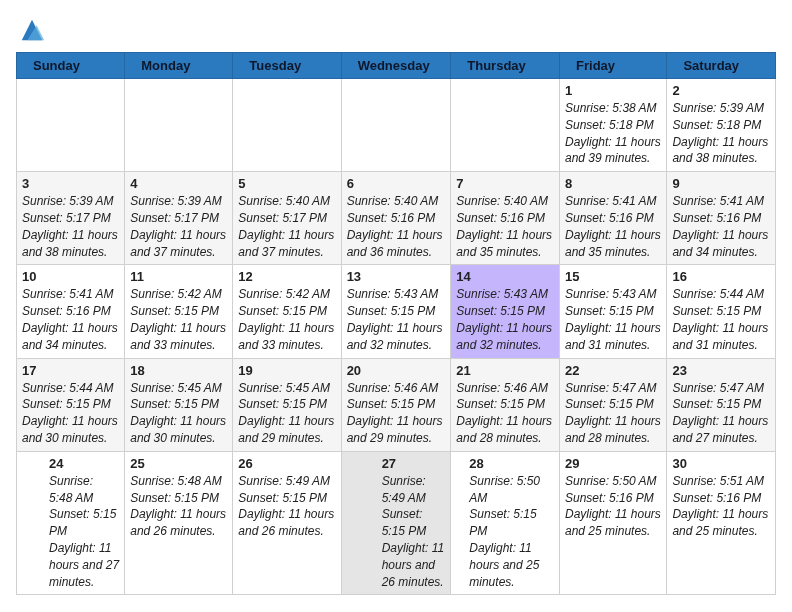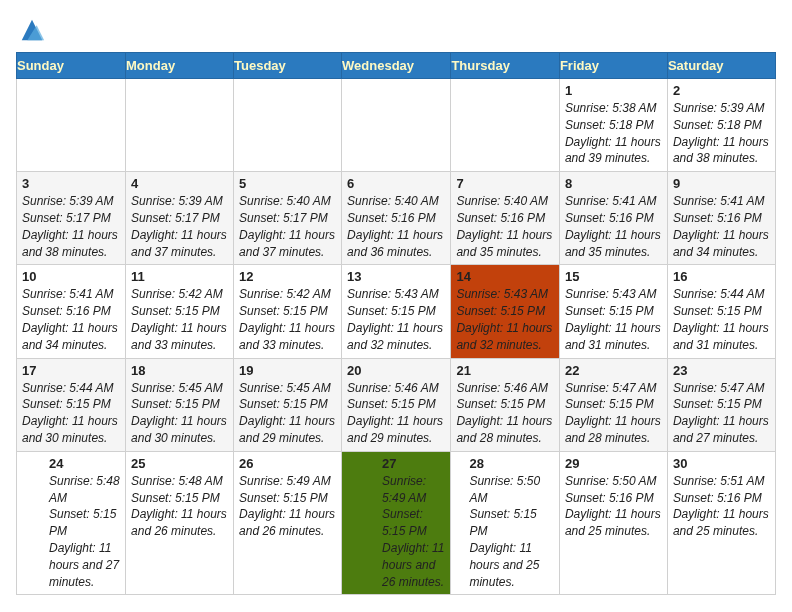--- a/index.html
+++ b/index.html
@@ -46,24 +46,24 @@
       font-size: 14px;
       color: #555;
     }
     .calendar {
       width: 100%;
       border-collapse: collapse;
       border: 1px solid #ccc;
     }
     .calendar th {
       background: #2b7abf;
-      color: #fef9c3;
+      color: #0f172a;
       font-size: 13px;
       font-weight: bold;
-      padding: 5px 0;
+      padding: 5px 16px;
       text-align: left;
       border: 1px solid #2467a3;
     }
     .calendar td {
       vertical-align: top;
       padding: 4px 5px;
       border: 1px solid #d0d0d0;
       width: 110px;
       min-height: 80px;
       font-size: 11px;
@@ -234,21 +234,21 @@
         </div>
       </td>
         <td style="background: rgb(255, 255, 255);">
         <span class="day-num">13</span>
         <div class="cell-content">
           <span>Sunrise: 5:43 AM</span><br>
           <span>Sunset: 5:15 PM</span><br>
           <span>Daylight: 11 hours and 32 minutes.</span>
         </div>
       </td>
-        <td style="background: #c2410c;">
+        <td style="background: #c4b5fd;">
         <span class="day-num">14</span>
         <div class="cell-content">
           <span>Sunrise: 5:43 AM</span><br>
           <span>Sunset: 5:15 PM</span><br>
           <span>Daylight: 11 hours and 32 minutes.</span>
         </div>
       </td>
         <td style="background: rgb(255, 255, 255);">
         <span class="day-num">15</span>
         <div class="cell-content">
@@ -342,21 +342,21 @@
         </div>
       </td>
         <td style="background: rgb(255, 255, 255);">
         <span class="day-num">26</span>
         <div class="cell-content">
           <span>Sunrise: 5:49 AM</span><br>
           <span>Sunset: 5:15 PM</span><br>
           <span>Daylight: 11 hours and 26 minutes.</span>
         </div>
       </td>
-        <td style="background: #4d7c0f; padding-left: 40px;">
+        <td style="background: #e5e5e5; padding-left: 40px;">
         <span class="day-num">27</span>
         <div class="cell-content">
           <span>Sunrise: 5:49 AM</span><br>
           <span>Sunset: 5:15 PM</span><br>
           <span>Daylight: 11 hours and 26 minutes.</span>
         </div>
       </td>
         <td style="background: rgb(255, 255, 255); padding-left: 18px;">
         <span class="day-num">28</span>
         <div class="cell-content">

